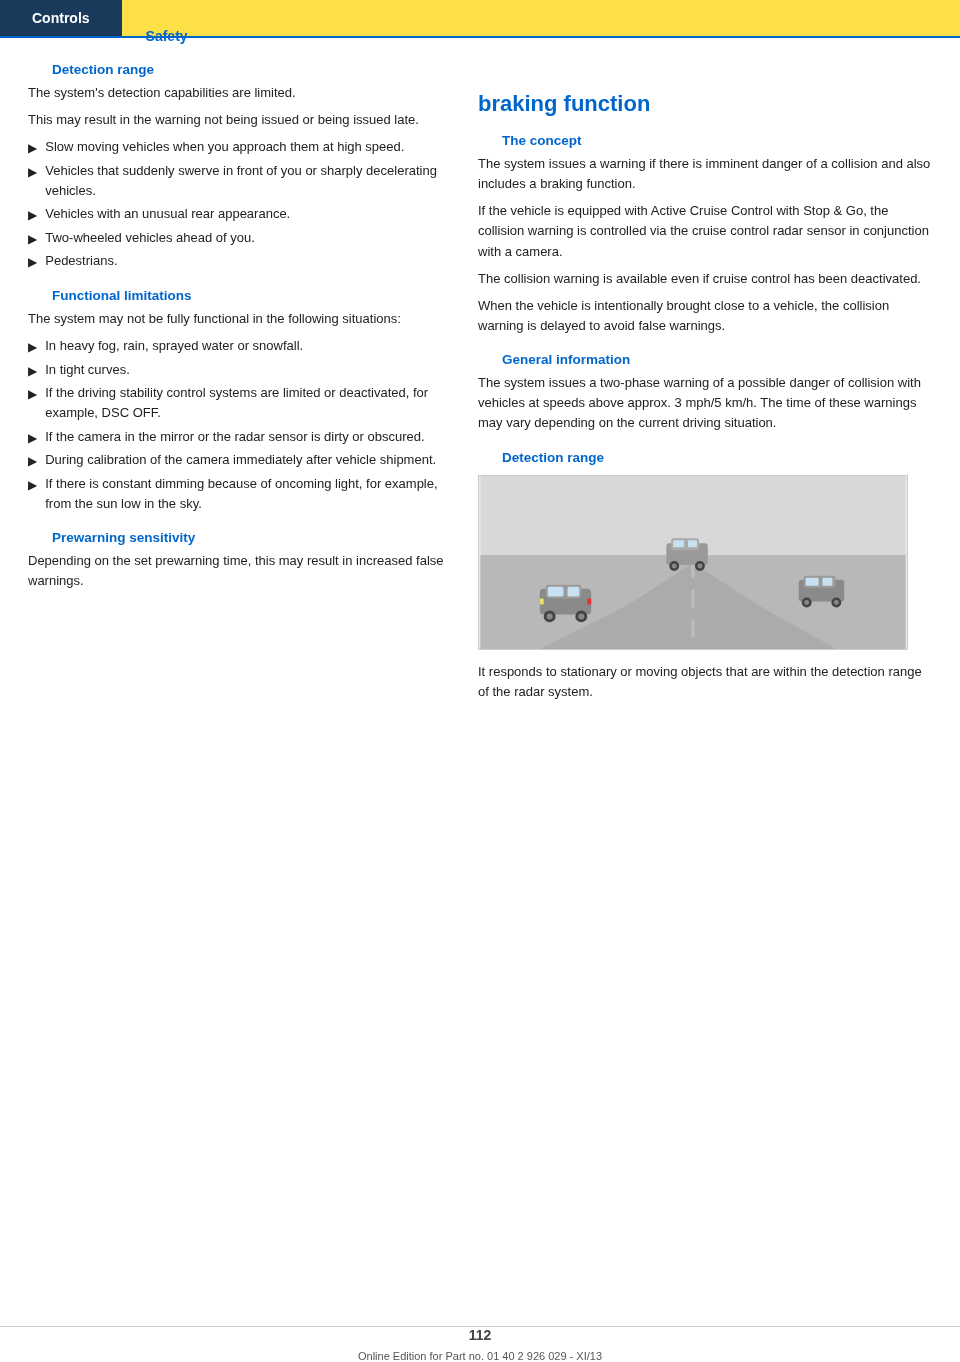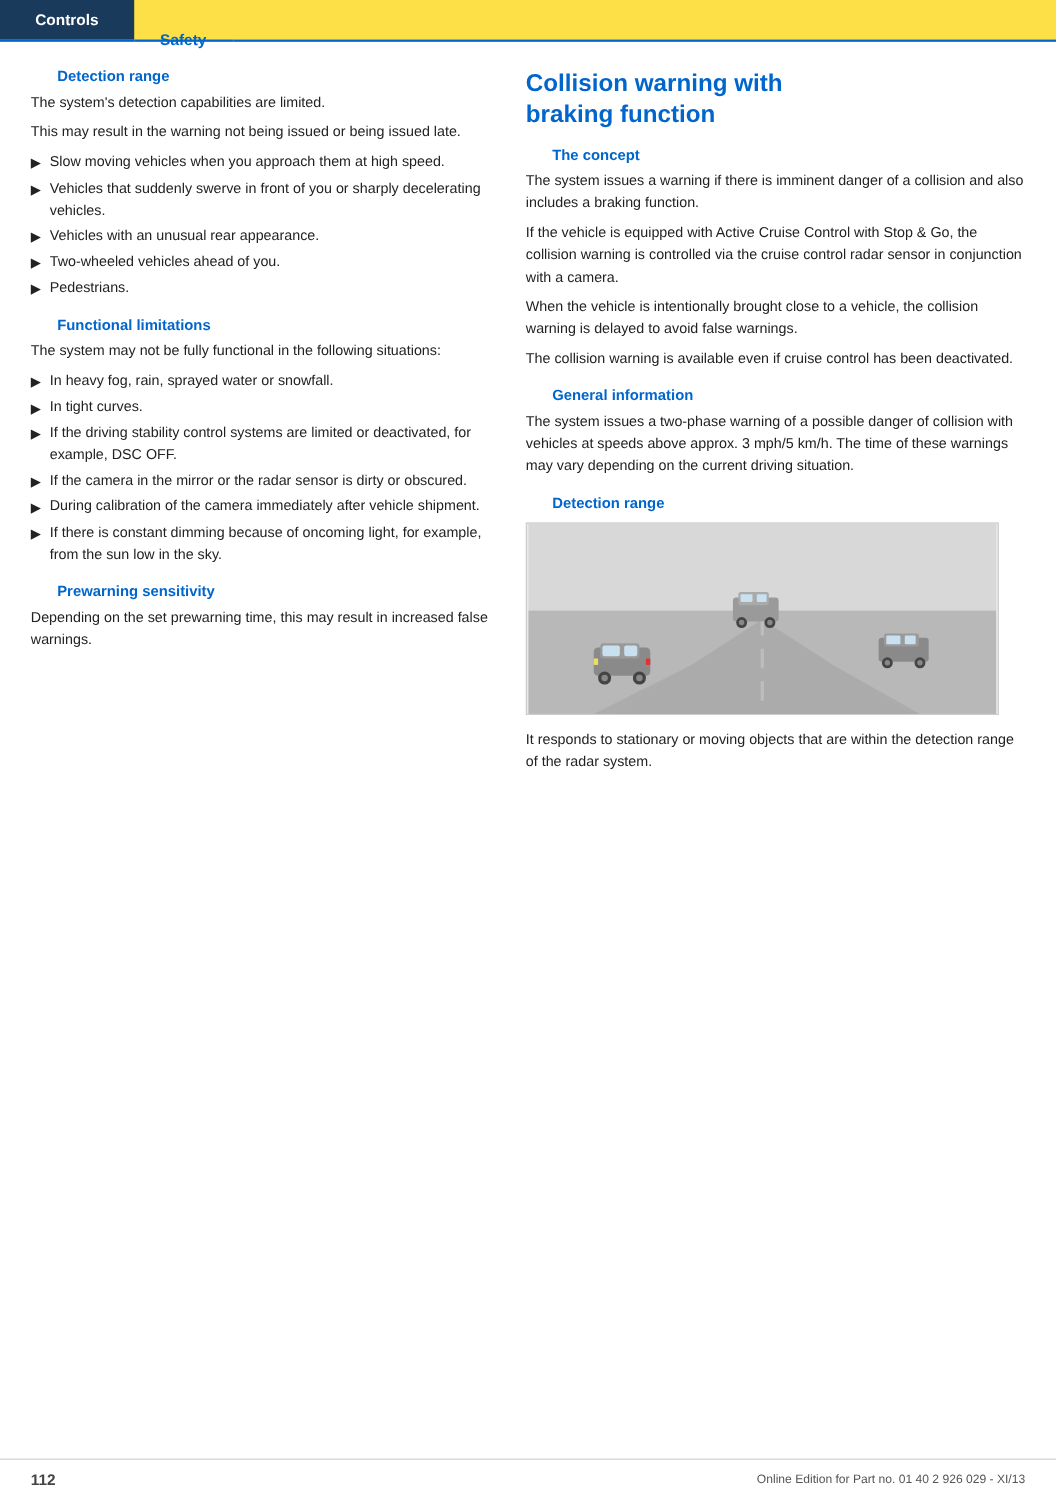--- a/index.html
+++ b/index.html
@@ -135,20 +135,21 @@
       left: 0;
       right: 0;
       height: 36px;
       display: flex;
       align-items: center;
       justify-content: space-between;
       padding: 0 28px;
       border-top: 1px solid #ccc;
       font-size: 12px;
       color: #444;
+      flex-direction: column;
     }
     .footer .page-num {
       font-weight: bold;
       font-size: 14px;
     }
     .footer .footer-text {
       font-size: 11px;
       color: #555;
     }
   </style>
@@ -222,29 +223,29 @@
     </ul>
 
     <div class="section-heading">Prewarning sensitivity</div>
     <p>Depending on the set prewarning time, this may result in increased false warnings.</p>
 
   </div>
 
   <div class="right-col">
 
     <div class="big-heading">
-      <span>Collision warning with</span><br>
+      <br>
       <span>braking function</span>
     </div>
 
     <div class="section-heading">The concept</div>
     <p>The system issues a warning if there is imminent danger of a collision and also includes a braking function.</p>
     <p>If the vehicle is equipped with Active Cruise Control with Stop &amp; Go, the collision warning is controlled via the cruise control radar sensor in conjunction with a camera.</p>
+    <p>The collision warning is available even if cruise control has been deactivated.</p>
     <p>When the vehicle is intentionally brought close to a vehicle, the collision warning is delayed to avoid false warnings.</p>
-    <p>The collision warning is available even if cruise control has been deactivated.</p>
 
     <div class="section-heading">General information</div>
     <p>The system issues a two-phase warning of a possible danger of collision with vehicles at speeds above approx. 3 mph/5 km/h. The time of these warnings may vary depending on the current driving situation.</p>
 
     <div class="section-heading">Detection range</div>
 
     <div class="detection-image">
       <svg viewBox="0 0 430 175" xmlns="http://www.w3.org/2000/svg">
 
         <rect width="430" height="175" fill="#d8d8d8"></rect>

